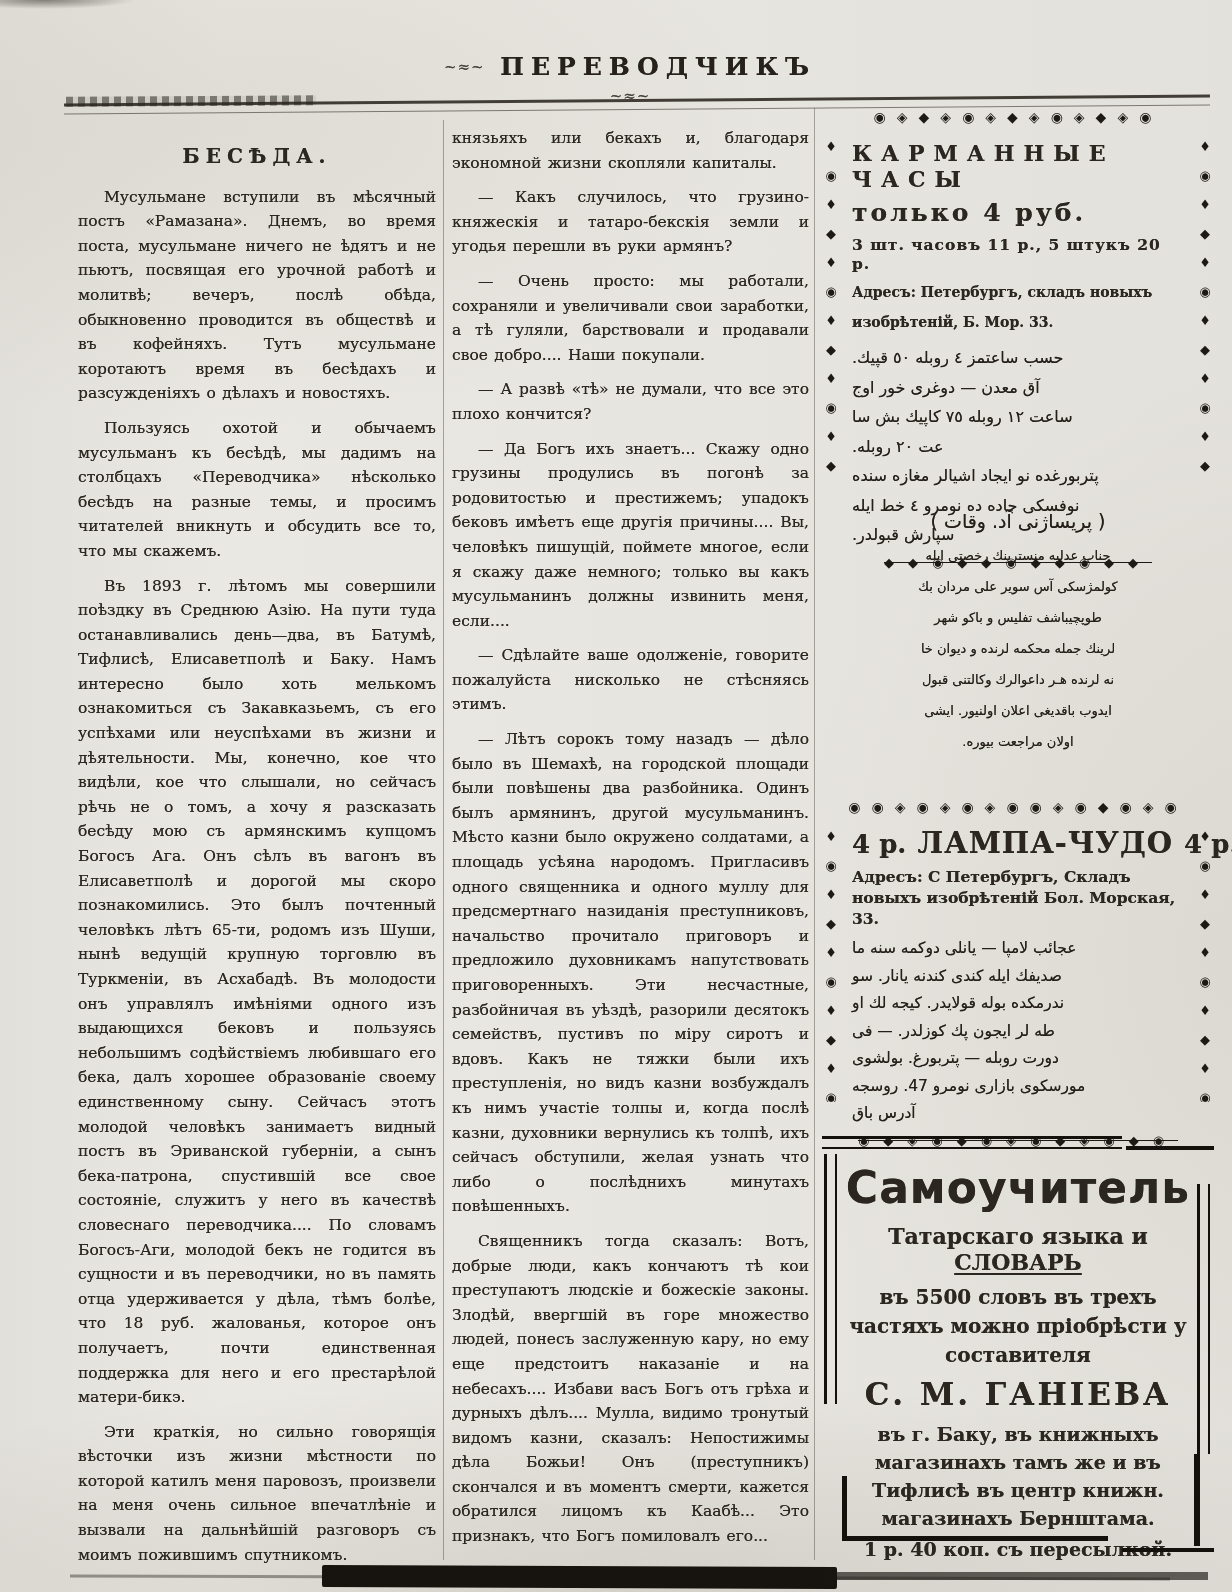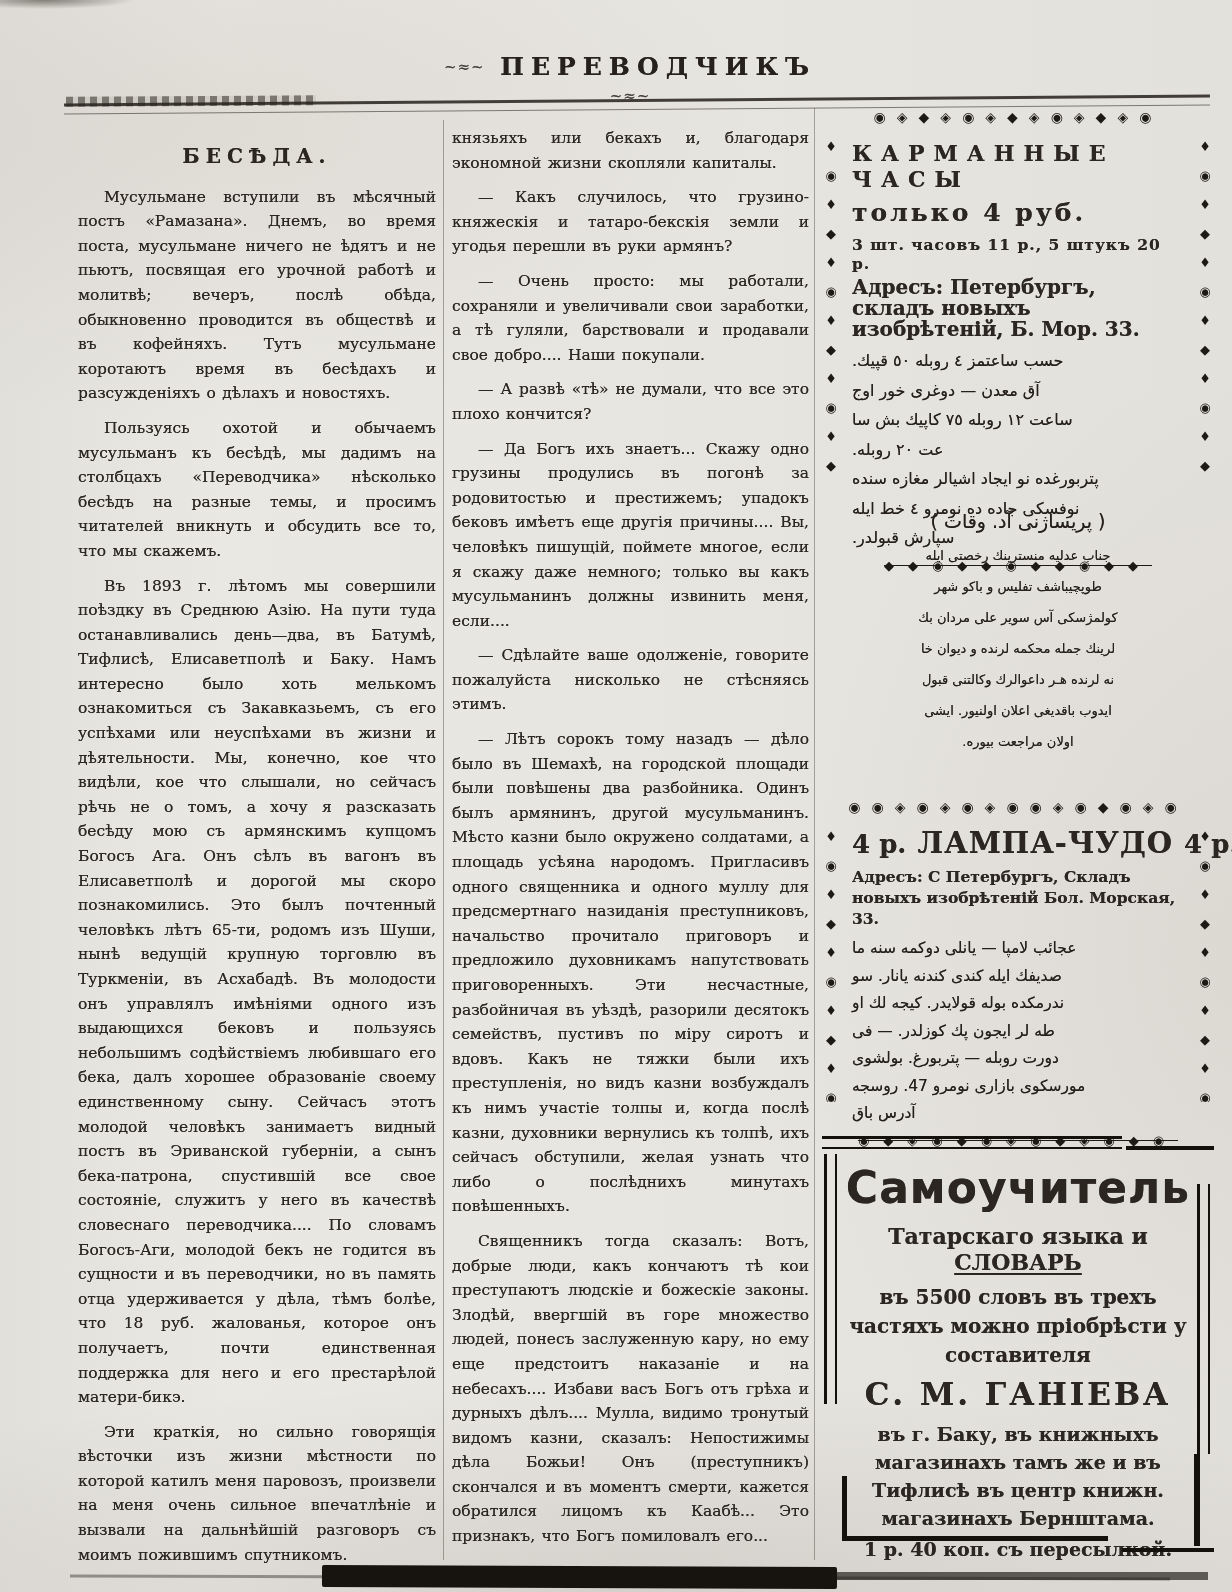--- a/index.html
+++ b/index.html
@@ -69,21 +69,21 @@
     word-break:break-all; letter-spacing:0; text-align:center; overflow:hidden;
   }
   .orn-col.left{ left:0; }
   .orn-col.right{ right:0; }
   .ad-inner{ padding:4px 30px 2px 30px; text-align:left; }
 
   .ad-watches{ top:106px; height:394px; }
   .watch-title{ font-size:22px; font-weight:bold; letter-spacing:9px; margin:8px 0 6px 0; }
   .watch-sub{ font-size:25px; font-weight:bold; letter-spacing:3px; margin:0 0 8px 0; }
   .watch-line{ font-size:15.5px; font-weight:bold; letter-spacing:1px; margin:8px 0 4px 0; }
-  .watch-addr{ font-size:20px; font-weight:bold; margin:0 0 6px 0; line-height:21px;}
+  .watch-addr{ font-size:14px; font-weight:bold; margin:0 0 6px 0; line-height:30px;}
   .arabic{ direction:rtl; font-family:"DejaVu Sans",sans-serif; color:#241f19; }
   .watch-ar{ font-size:16px; line-height:29.5px; }
 
   .ad-attorney{ top:506px; height:286px; text-align:center; }
   .attorney-title{ font-size:21px; line-height:30px; font-weight:bold; }
   .attorney-sub{ font-size:19px; line-height:30px; margin-bottom:4px; }
   .attorney-body{ font-size:13px; line-height:31px; }
 
   .ad-lamp{ top:796px; height:332px; }
   .lamp-title{ font-size:29px; font-weight:bold; letter-spacing:1px; margin:4px 0 6px 0; white-space:nowrap; }
@@ -170,22 +170,22 @@
         <div>سپارش قبولدر.</div>
       </div>
     </div>
     <div class="orn-row arrows">◆◆◉◆◆◉◆◆◉◆◆</div>
   </div>
 
   <div class="ad ad-attorney">
     <div class="arabic attorney-sub ink">( پريساژنى آد. وقات )</div>
     <div class="arabic attorney-body ink">
       <div>جناب عدليه منسترينك رخصتى ايله</div>
+      <div>كولمژسكى آس سوير على مردان بك</div>
       <div>طوپچيباشف تفليس و باكو شهر</div>
-      <div>كولمژسكى آس سوير على مردان بك</div>
       <div>لرينك جمله محكمه لرنده و ديوان خا</div>
       <div>نه لرنده هـر داعوالرك وكالتنى قبول</div>
       <div>ايدوب باقديغى اعلان اولنيور. ايشى</div>
       <div>اولان مراجعت بيوره.</div>
     </div>
   </div>
 
   <div class="ad ad-lamp">
     <div class="orn-row">◉◉◈◉◈◉◈◉◉◈◉◆◉◈◉</div>
     <div class="orn-col left">♦◉♦◆♦◉♦◆♦◉♦◆</div>

